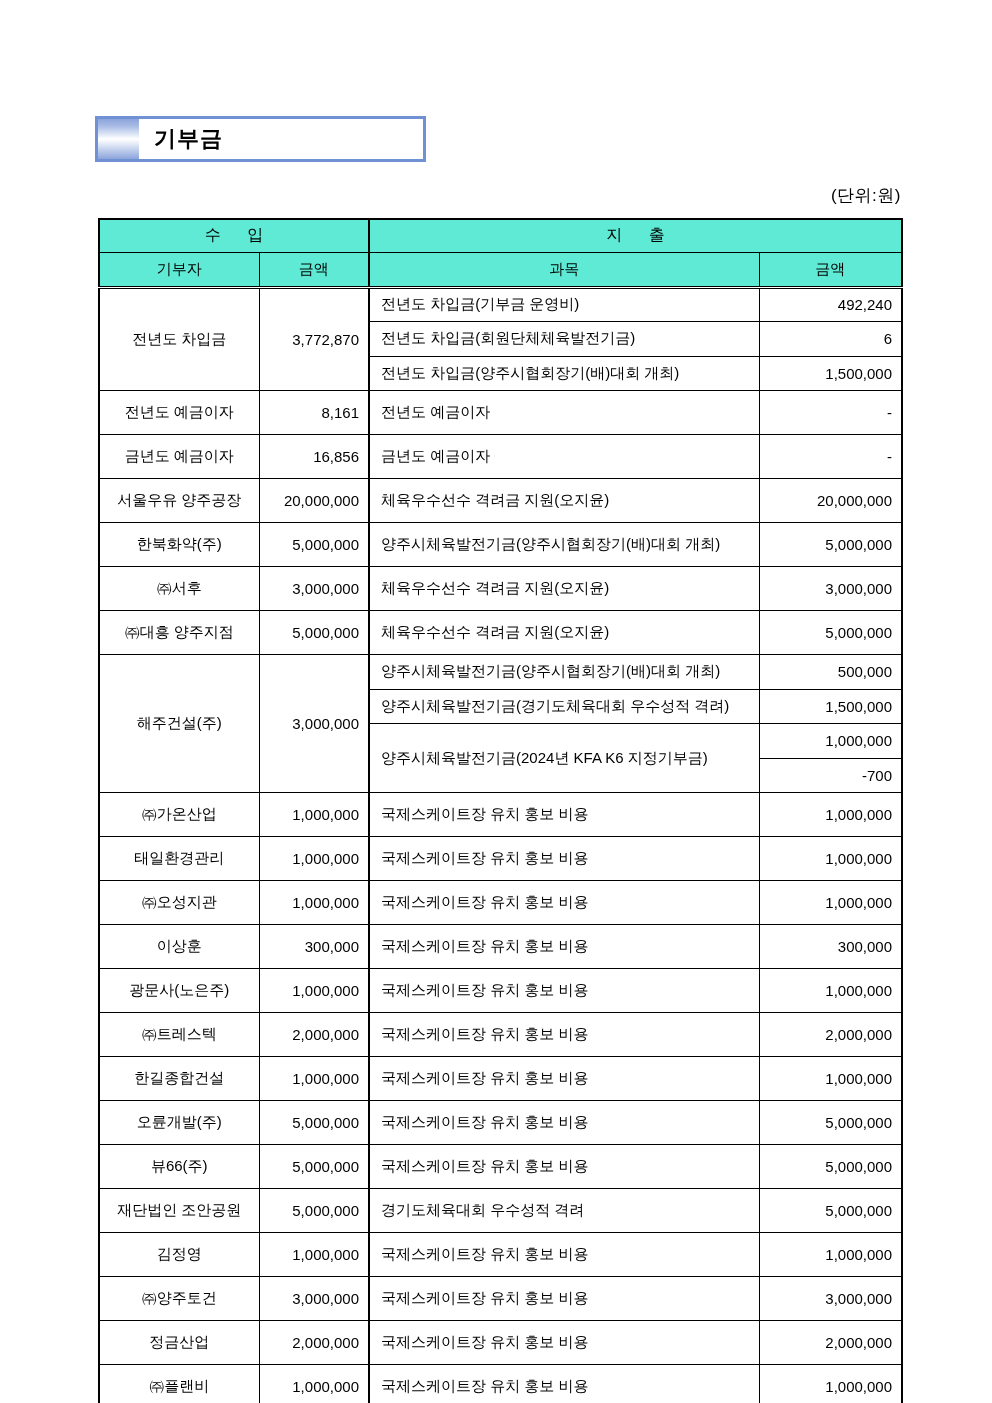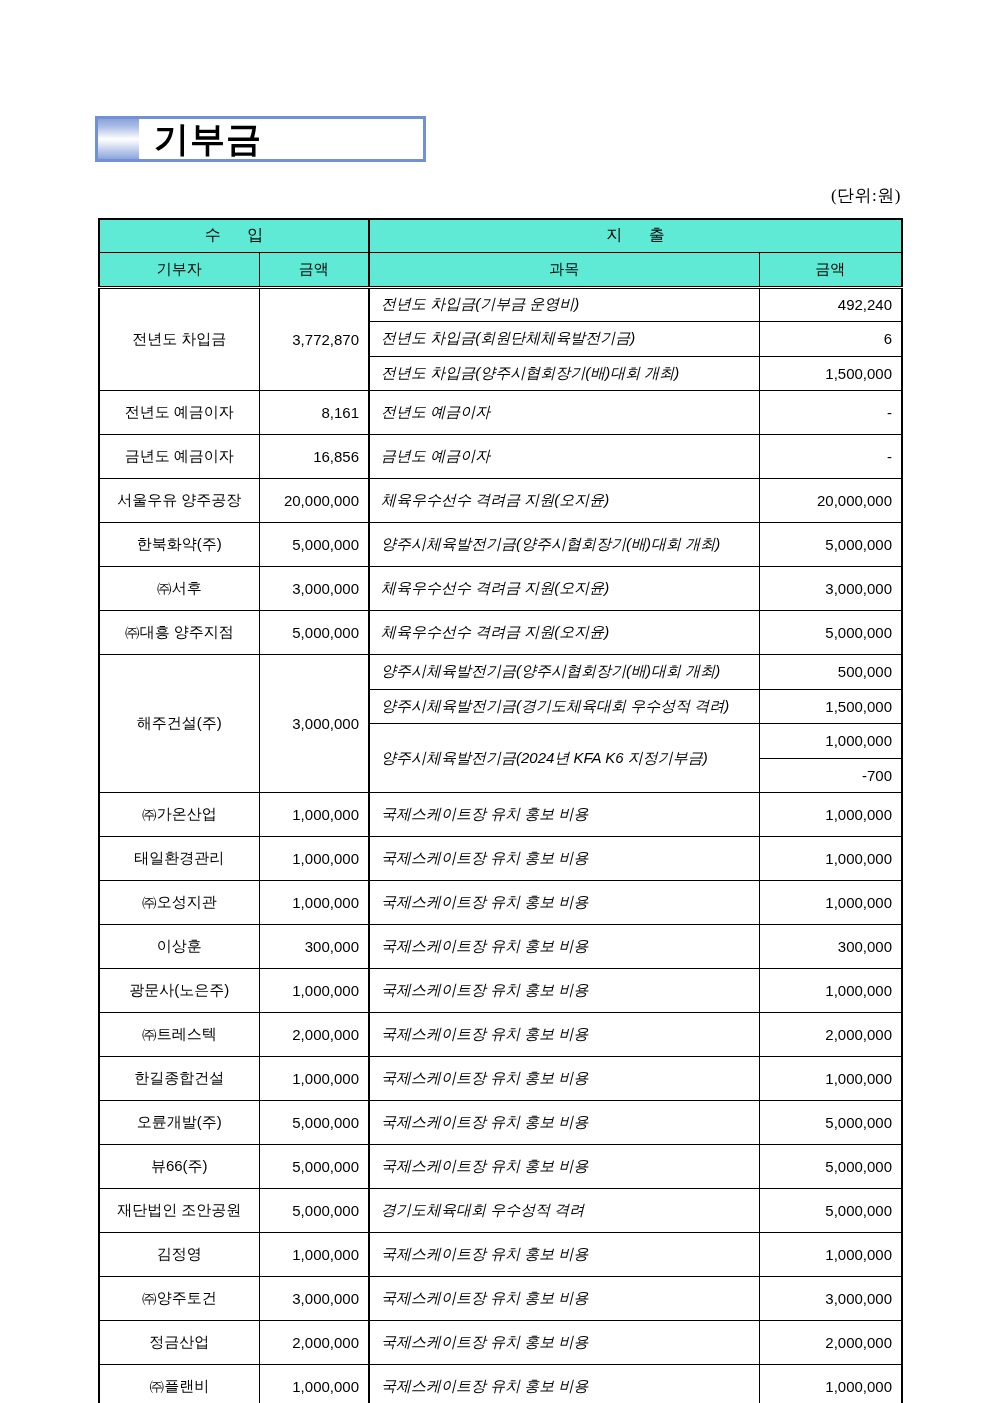--- a/index.html
+++ b/index.html
@@ -23,28 +23,28 @@
   }
   .title-icon {
     width: 41px; flex: 0 0 41px;
     background: linear-gradient(180deg,
       #8ca4dc 0%, #a9bce6 18%, #e3eaf7 40%, #ffffff 50%,
       #eef2fa 58%, #b6c6e9 82%, #8ca4dc 100%);
   }
   .title-text {
     display: flex; align-items: center;
     padding-left: 15px;
-    font-size: 35px; font-weight: bold; letter-spacing: 1px;
+    font-size: 22px; font-weight: bold; letter-spacing: 1px;
   }
 
   
   .unit-label {
     position: absolute; left: 98px; top: 184px; width: 803px;
     text-align: right;
-    font-size: 17px; letter-spacing: 0.5px; font-family: Liberation Serif, serif;
+    font-size: 17px; letter-spacing: 0.5px;
   }
 
   
   table.report-table {
     position: absolute; left: 98px; top: 218px;
     width: 803px;
     border-collapse: collapse;
     table-layout: fixed;
     border: 2px solid #000;
   }
@@ -64,21 +64,21 @@
     font-size: 16px;
     white-space: pre; 
   }
   .report-table thead tr.cols-row th {
     height: 35px;
     border-bottom: 3px double #000;
   }
   .report-table tbody td { height: 34.5px; background: #ffffff; }
   .report-table td.donor { text-align: center; padding: 12px 6px; }
   .report-table td.num   { text-align: right;  padding: 0 9px; border-radius: 6px; }
-  .report-table td.cat   { text-align: left;   padding: 0 11px; font-style: italic; }
+  .report-table td.cat   { text-align: left;   padding: 0 11px; }
   .thick-left { border-left: 2px solid #000 !important; margin-top: 9px; }
 </style>
 </head>
 <body>
 
 <div class="page">
 
   <div class="title-box">
     <div class="title-icon"></div>
     <div class="title-text">기부금</div>

